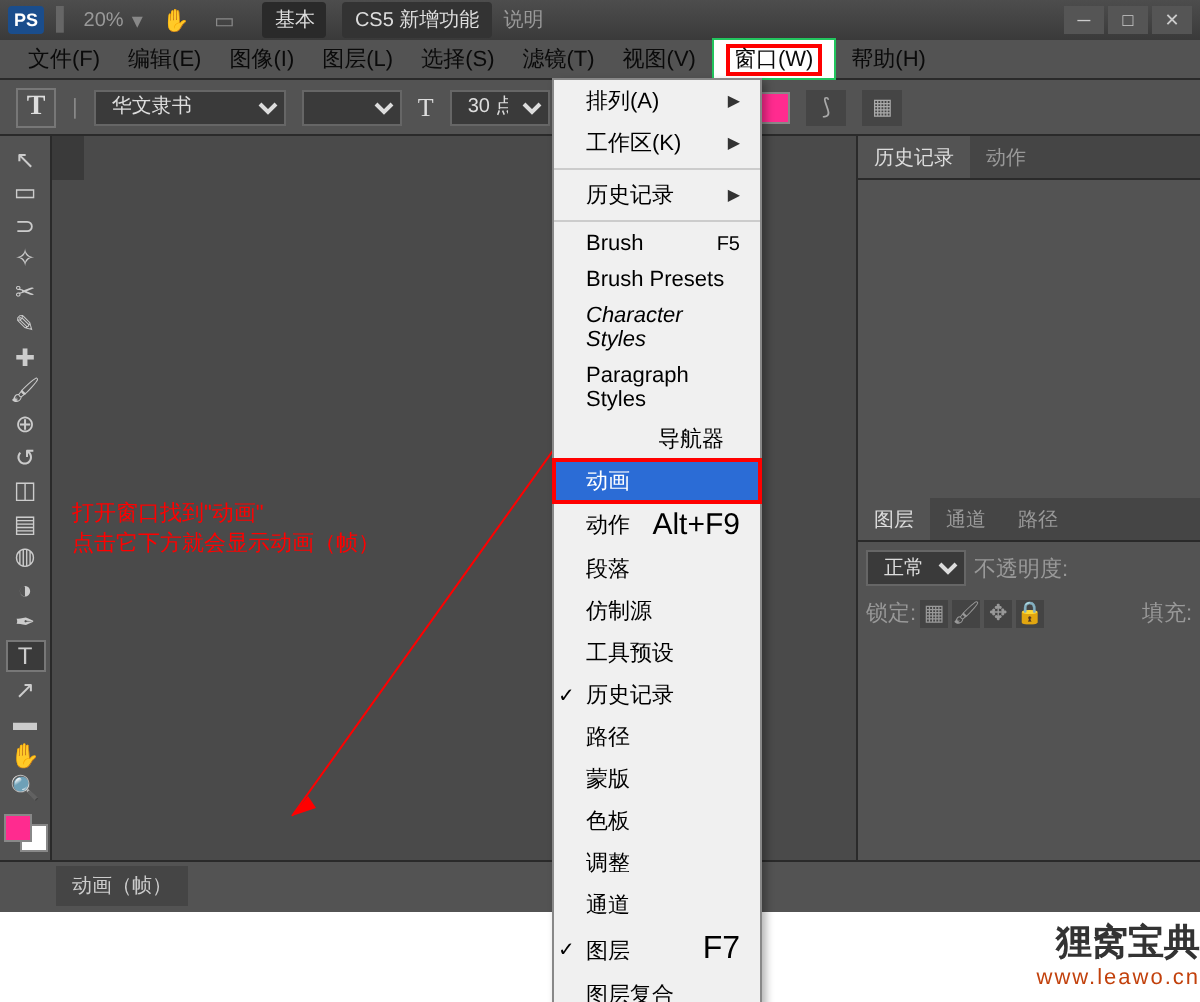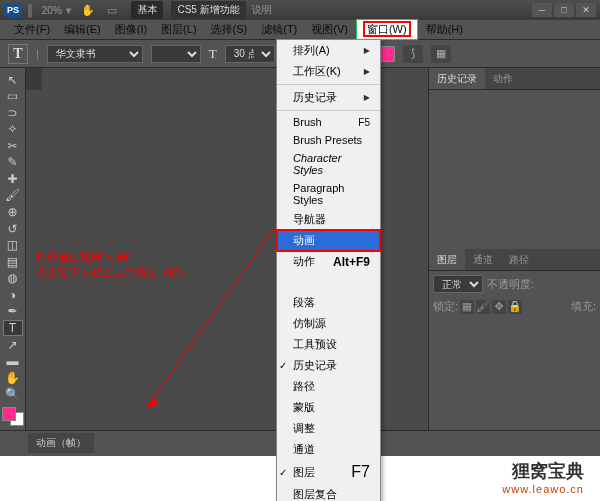--- a/index.html
+++ b/index.html
@@ -42,21 +42,21 @@
 .lock-ic{width:14px;height:14px;background:#444;display:flex;align-items:center;justify-content:center}
 .bottom{height:24px;background:#535353;border-top:1px solid #2a2a2a;display:flex;align-items:center;padding:0 8px}
 .btab{padding:3px 8px;background:#454545;color:#ccc;font-size:10px;margin-left:20px}
 .dropdown{position:absolute;top:39px;left:276px;width:105px;background:#f0f0f0;border:1px solid #888;box-shadow:2px 2px 4px rgba(0,0,0,0.3);z-index:200}
 .dd-item{padding:3px 10px;color:#000;font-size:11px;cursor:pointer;display:flex;justify-content:space-between;align-items:center;position:relative}
 .dd-item.sub::after{content:"▶";font-size:8px;color:#333}
 .dd-item.hl{background:#2b6cd6;color:#fff;outline:2px solid red;outline-offset:-1px}
 .dd-sep{height:1px;background:#ccc;margin:2px 0}
 .dd-check{position:absolute;left:2px;font-size:10px}
 .menu-item-box{border:2px solid red;padding:0 2px}
-.watermark{position:absolute;right:16px;bottom:6px;text-align:right}
+.watermark{position:absolute;right:0;bottom:6px;text-align:right}
 .wm-zh{font-size:18px;color:#333;font-weight:bold}
 .wm-en{font-size:11px;color:#c2410c;letter-spacing:1px}
 svg.diag{position:absolute;top:0;left:0;pointer-events:none}
 </style>
 </head>
 <body>
 
 <div class="app">
   <div class="titlebar">
     <div class="ps-icon">PS</div>
@@ -197,47 +197,50 @@
       <div class="dd-item">
         <span style="padding-left: 6px;">Brush Presets</span>
       </div>
       <div class="dd-item">
         <span style="padding-left: 6px; font-style: italic;">Character Styles</span>
       </div>
       <div class="dd-item">
         <span style="padding-left: 6px;">Paragraph Styles</span>
       </div>
       <div class="dd-item">
-        <span style="padding-left: 6px;">导航器</span>
+        <span style="padding-left: 6px; margin-left: 36px;">导航器</span>
       </div>
       <div class="dd-item hl">
         <span style="padding-left: 6px;">动画</span>
       </div>
       <div class="dd-item">
         <span style="padding-left: 6px;">动作</span>
-        <span style="font-size: 12px; font-weight: bold;">Alt+F9</span>
-      </div>
-      <div class="dd-item">
-        <span style="padding-left: 6px; margin-top: 20px;">段落</span>
+        <span style="font-size: 15px;">Alt+F9</span>
+      </div>
+      <div class="dd-item">
+        <span style="padding-left: 6px;">段落</span>
       </div>
       <div class="dd-item">
         <span style="padding-left: 6px;">仿制源</span>
       </div>
       <div class="dd-item">
         <span style="padding-left: 6px;">工具预设</span>
       </div>
       <div class="dd-item">
         <span class="dd-check">✓</span>
         <span style="padding-left: 6px;">历史记录</span>
       </div>
       <div class="dd-item">
         <span style="padding-left: 6px;">路径</span>
       </div>
       <div class="dd-item">
         <span style="padding-left: 6px;">蒙版</span>
+      </div>
+      <div class="dd-item">
+        <span style="padding-left: 6px;">色板</span>
       </div>
       <div class="dd-item">
         <span style="padding-left: 6px;">调整</span>
       </div>
       <div class="dd-item">
         <span style="padding-left: 6px;">通道</span>
       </div>
       <div class="dd-item">
         <span class="dd-check">✓</span>
         <span style="padding-left: 6px;">图层</span>

